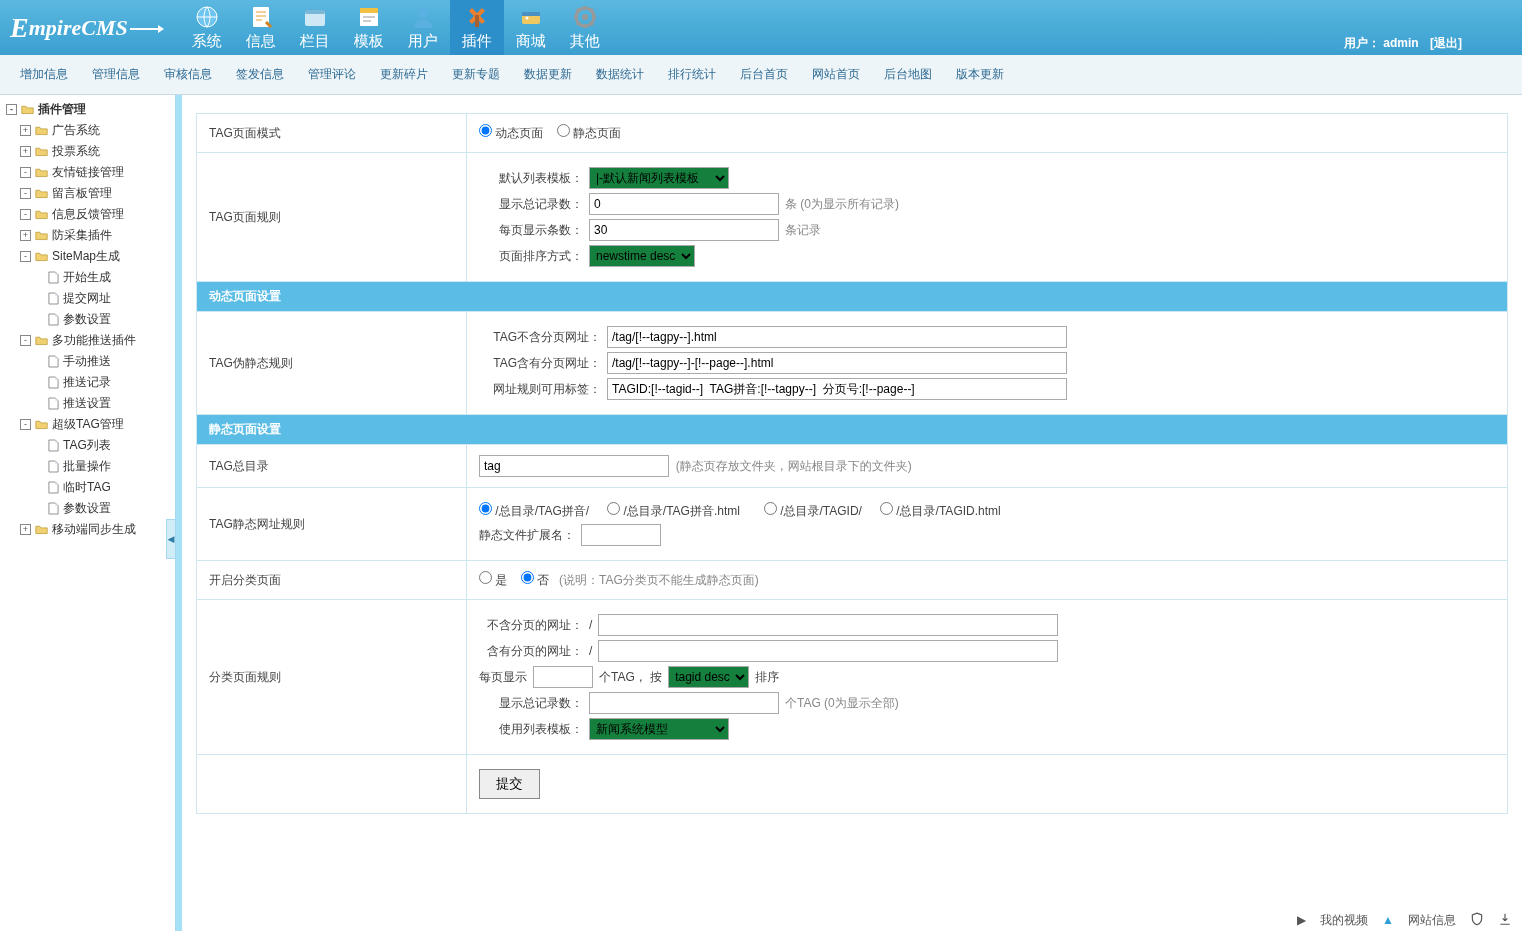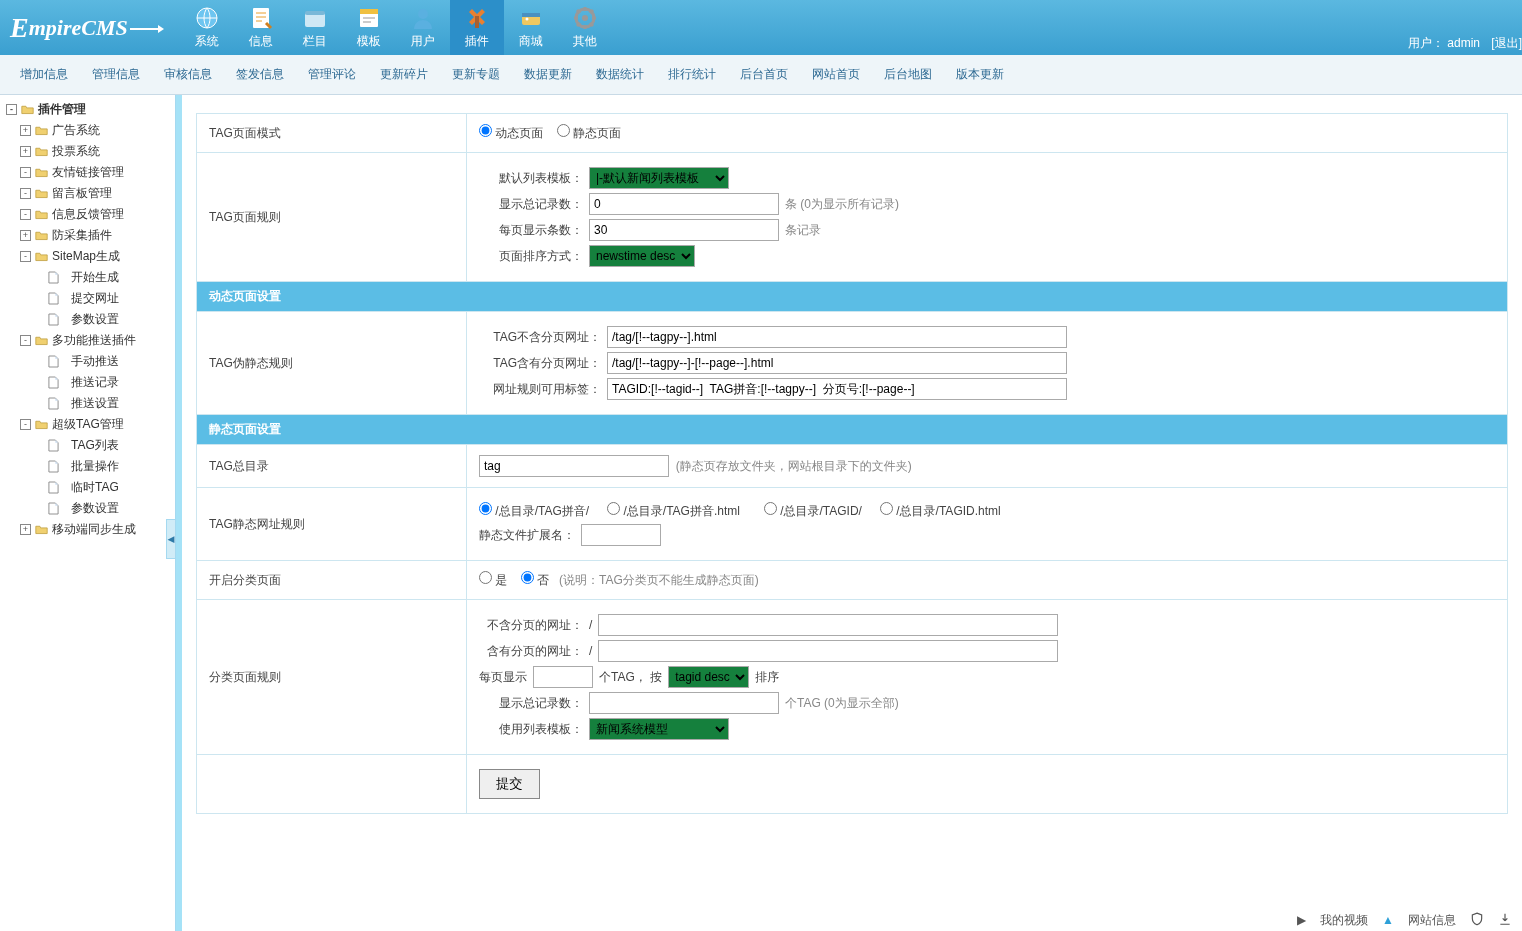--- a/index.html
+++ b/index.html
@@ -19,25 +19,25 @@
     font-weight: bold;
     font-family: Georgia, serif;
     white-space: nowrap;
   }
   .logo-arrow { display: inline-block; width: 30px; height: 2px; background: #fff; position: relative; vertical-align: middle; margin-left: 2px; }
   .logo-arrow:after { content:''; position:absolute; right:-4px; top:-3px; border-left:6px solid #fff; border-top:4px solid transparent; border-bottom:4px solid transparent; }
   .topnav { display: flex; height: 100%; }
   .topnav-item {
     width: 54px; text-align: center; cursor: pointer;
     display: flex; flex-direction: column; justify-content: center; align-items: center;
-    font-size: 12px;
+    font-size: 15px;
   }
   .topnav-item.active { background: #2c8fc9; }
   .topnav-item svg { width: 26px; height: 26px; margin-bottom: 2px; }
-  .userbox { margin-left: auto; font-weight: normal; margin-top: 32px; }
+  .userbox { margin-left: auto; padding-right: 60px; font-weight: bold; margin-top: 32px; }
   .userbox a { color: #fff; text-decoration: none; }
   
   .subbar {
     height: 40px;
     background: #eef5f9;
     border-bottom: 1px solid #c8dae6;
     display: flex; align-items: center;
     padding-left: 8px;
   }
   .subbar a { color: #2e6a93; text-decoration: none; padding: 0 12px; font-size: 12px; }
@@ -59,21 +59,21 @@
     border: 1px solid #a5d9f0;
     cursor: pointer;
     display: flex; align-items: center; justify-content: center;
     color: #2e7aa8;
     font-size: 9px;
   }
   .tree { list-style: none; }
   .tree li { padding: 2px 0 2px 4px; white-space: nowrap; color: #333; cursor: pointer; }
   .tree .l1 { padding-left: 4px; font-weight: bold; display: flex; align-items: center; gap: 4px; }
   .tree .l2 { padding-left: 18px; display: flex; align-items: center; gap: 4px; }
-  .tree .l3 { padding-left: 46px; display: flex; align-items: center; gap: 12px; }
+  .tree .l3 { padding-left: 46px; display: flex; align-items: center; gap: 4px; }
   .exp { display:inline-block; width:11px; height:11px; border:1px solid #888; font-size:9px; line-height:9px; text-align:center; color:#555; background:#fff;}
   .folder-ico { width:13px; height:11px; }
   .file-ico { width:11px; height:13px; }
   
   .content {
     flex: 1;
     background: #fff;
     overflow-y: auto;
     border-left: 6px solid #a5e2f7;
     padding: 12px 14px 20px 14px;

